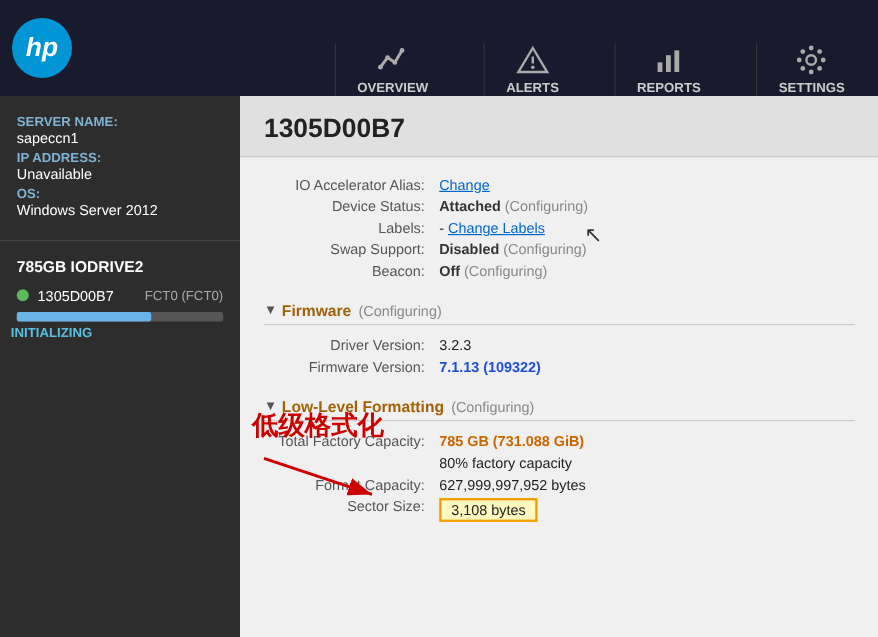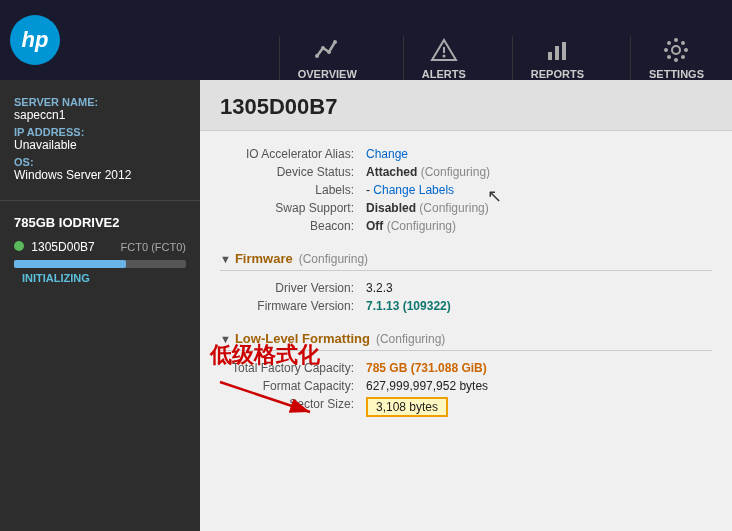--- a/index.html
+++ b/index.html
@@ -27,40 +27,40 @@
     .sidebar-label { color: #7fb3d3; font-size: 11px; font-weight: bold; text-transform: uppercase; }
     .sidebar-value { color: #fff; font-size: 12px; margin-bottom: 4px; }
     .sidebar-divider { border: none; border-top: 1px solid #444; margin: 8px 0; }
     .sidebar-group-title { color: #fff; font-size: 13px; font-weight: bold; padding: 6px 14px; }
     .sidebar-device { padding: 4px 14px; display: flex; align-items: center; justify-content: space-between; }
     .sidebar-device-name { color: #fff; font-size: 12px; }
     .sidebar-device-fct { color: #aaa; font-size: 11px; }
     .progress-bar-container { padding: 2px 14px 2px; }
     .progress-bar-bg { background: #555; height: 8px; border-radius: 2px; }
     .progress-bar-fill { background: #6ab4e8; height: 8px; border-radius: 2px; }
-    .sidebar-status { padding: 2px 22px; color: #5bc0de; font-size: 11px; font-weight: bold; text-transform: uppercase; }
+    .sidebar-status { padding: 2px 9px; color: #5bc0de; font-size: 11px; font-weight: bold; text-transform: uppercase; }
     .green-dot { width: 10px; height: 10px; background: #5cb85c; border-radius: 50%; display: inline-block; margin-right: 4px; }
 
     
     .content { flex: 1; background: #f0f0f0; overflow-y: auto; padding: 0; }
     .content-header { background: #e0e0e0; padding: 14px 20px 10px; border-bottom: 1px solid #ccc; }
     .device-title { font-size: 22px; font-weight: bold; color: #222; }
     .content-body { padding: 14px 20px; }
 
     .info-table { width: 100%; border-collapse: collapse; margin-bottom: 10px; }
     .info-table td { padding: 2px 6px; font-size: 12px; vertical-align: top; }
     .info-table td:first-child { text-align: right; color: #555; width: 140px; white-space: nowrap; }
     .info-table td:last-child { color: #222; }
-    .link-text { color: #0066cc; cursor: pointer; }
+    .link-text { color: #0066cc; text-decoration: underline; cursor: pointer; }
     .bold-text { font-weight: bold; }
     .status-attached { font-weight: bold; color: #333; }
     .status-configuring { color: #888; }
     .status-disabled { font-weight: bold; color: #333; }
     .status-off { font-weight: bold; color: #333; }
-    .value-orange { color: #0f766e; font-weight: bold; }
+    .value-orange { color: #1d4ed8; font-weight: bold; }
 
     .section-header { display: flex; align-items: center; padding: 6px 0 4px; cursor: pointer; }
     .section-arrow { color: #555; font-size: 11px; margin-right: 4px; }
     .section-title { font-size: 13px; font-weight: bold; color: #a16207; }
     .section-status { color: #888; font-size: 12px; margin-left: 6px; }
     .section-divider { border: none; border-top: 1px solid #ccc; margin-bottom: 8px; }
 
     .llf-value-high { color: #0099cc; font-weight: bold; }
     .llf-capacity { color: #cc6600; font-weight: bold; }
     .factory-percent { color: #777; font-size: 11px; padding-left: 6px; }
@@ -228,20 +228,24 @@
         <span class="section-status">(Configuring)</span>
       </div>
       <hr class="section-divider">
       <table class="info-table">
         <tbody>
         <tr>
           <td>Total Factory Capacity:</td>
           <td><span class="llf-capacity">785 GB (731.088 GiB)</span></td>
         </tr>
         <tr>
+          <td></td>
+          <td class="factory-percent">80% factory capacity</td>
+        </tr>
+        <tr>
           <td>Format Capacity:</td>
           <td>627,999,997,952 bytes</td>
         </tr>
         <tr>
           <td>Sector Size:</td>
           <td><span class="sector-highlight">3,108 bytes</span></td>
         </tr>
       </tbody>
         </table>
 

